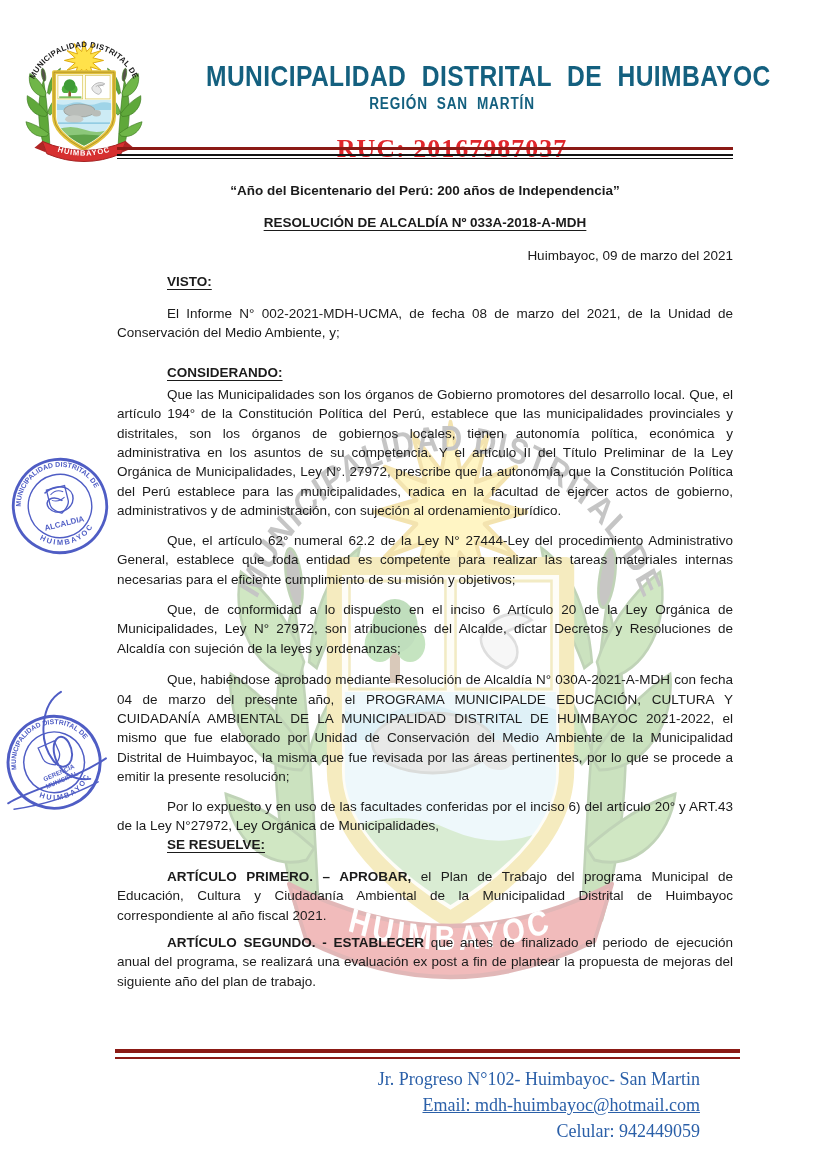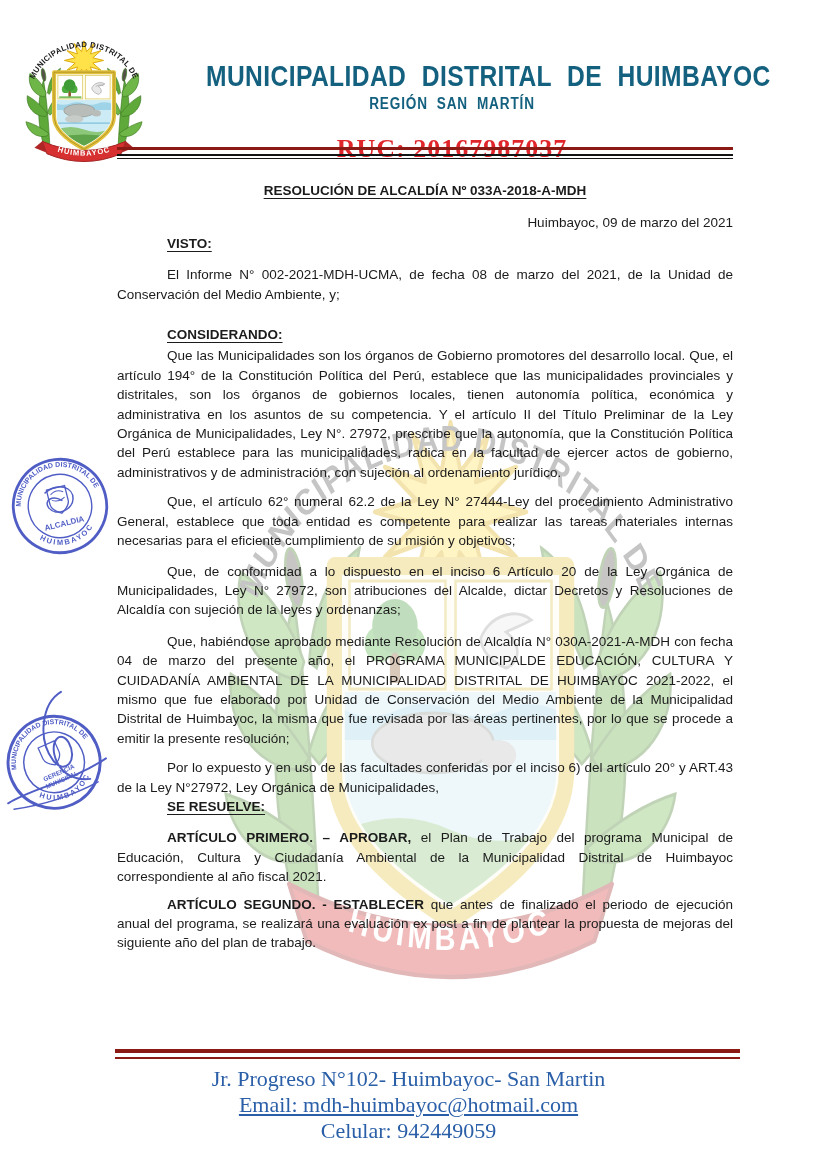--- a/index.html
+++ b/index.html
@@ -25,22 +25,22 @@
   .center-b{text-align:center;font-weight:700;}
   .u{text-decoration:underline;text-underline-offset:3px;}
   .right{text-align:right;}
   .h-ind{margin-left:50px;font-weight:700;}
   .para{text-indent:50px;margin:0;}
   
   .stamp1{position:absolute;left:4px;top:450px;width:112px;height:112px;z-index:3;opacity:.92;}
   .stamp2{position:absolute;left:0px;top:686px;width:118px;height:132px;z-index:3;opacity:.92;}
   
   .footer-rule{position:absolute;left:115px;top:1049px;width:625px;}
-  .footer-text{position:absolute;left:117px;top:1066px;width:583px;text-align:center;z-index:2;
-               font-family:"Liberation Serif",serif;font-size:22px;line-height:26px;color:#2a5fa8;}
+  .footer-text{position:absolute;left:117px;top:1066px;width:583px;text-align:right;z-index:2;
+               font-family:"Liberation Serif",serif;font-size:18px;line-height:26px;color:#2a5fa8;}
   .footer-text a{color:inherit;}
 </style>
 </head>
 <body>
 
 <div class="page">
 
   <svg class="logo" viewBox="0 0 200 230">
     <g stroke="#3E7A22" stroke-width="1">
       <path d="M40,198 C30,168 26,128 38,92 C44,128 46,164 48,198 Z" fill="#5FA83A"></path>
@@ -167,22 +167,23 @@
         <textPath href="#banW" startOffset="50%" text-anchor="middle">HUIMBAYOC</textPath>
       </text>
     </g>
     <path id="arcW" d="M20,100 A84,84 0 0 1 180,100" fill="none"></path>
     <text font-size="12" font-weight="bold" fill="#4d4d4d" letter-spacing="0.5" font-family="Liberation Sans,sans-serif">
       <textPath href="#arcW" startOffset="50%" text-anchor="middle">MUNICIPALIDAD DISTRITAL DE</textPath>
     </text>
   </svg>
 
   <div class="content">
+    <div class="center-b" style="margin-bottom:13px">“Año del Bicentenario del Perú: 200 años de Independencia”</div>
     <div class="center-b u" style="margin-bottom:13px">RESOLUCIÓN DE ALCALDÍA Nº 033A-2018-A-MDH</div>
-    <div class="right" style="margin-bottom:1px">Huimbayoc, 09 de marzo del 2021</div>
+    <div class="right" style="margin-bottom:7px">Huimbayoc, 09 de marzo del 2021</div>
 
     <div class="h-ind u" style="margin-bottom:12px">VISTO:</div>
     <p class="para" style="margin-bottom:21px">El Informe N° 002-2021-MDH-UCMA, de fecha 08 de marzo del 2021, de la Unidad de Conservación del Medio Ambiente, y;</p>
 
     <div class="h-ind u" style="margin-bottom:2px">CONSIDERANDO:</div>
     <p class="para" style="margin-bottom:10px">Que las Municipalidades son los órganos de Gobierno promotores del desarrollo local. Que, el artículo 194° de la Constitución Política del Perú, establece que las municipalidades provinciales y distritales, son los órganos de gobiernos locales, tienen autonomía política, económica y administrativa en los asuntos de su competencia. Y el artículo II del Título Preliminar de la Ley Orgánica de Municipalidades, Ley N°. 27972, prescribe que la autonomía, que la Constitución Política del Perú establece para las municipalidades, radica en la facultad de ejercer actos de gobierno, administrativos y de administración, con sujeción al ordenamiento jurídico.</p>
     <p class="para" style="margin-bottom:11px">Que, el artículo 62° numeral 62.2 de la Ley N° 27444-Ley del procedimiento Administrativo General, establece que toda entidad es competente para realizar las tareas materiales internas necesarias para el eficiente cumplimiento de su misión y objetivos;</p>
     <p class="para" style="margin-bottom:12px">Que, de conformidad a lo dispuesto en el inciso 6 Artículo 20 de la Ley Orgánica de Municipalidades, Ley N° 27972, son atribuciones del Alcalde, dictar Decretos y Resoluciones de Alcaldía con sujeción de la leyes y ordenanzas;</p>
     <p class="para" style="margin-bottom:10px">Que, habiéndose aprobado mediante Resolución de Alcaldía N° 030A-2021-A-MDH con fecha 04 de marzo del presente año, el PROGRAMA MUNICIPALDE EDUCACIÓN, CULTURA Y CUIDADANÍA AMBIENTAL DE LA MUNICIPALIDAD DISTRITAL DE HUIMBAYOC 2021-2022, el mismo que fue elaborado por Unidad de Conservación del Medio Ambiente de la Municipalidad Distrital de Huimbayoc, la misma que fue revisada por las áreas pertinentes, por lo que se procede a emitir la presente resolución;</p>
     <p class="para" style="">Por lo expuesto y en uso de las facultades conferidas por el inciso 6) del artículo 20° y ART.43 de la Ley N°27972, Ley Orgánica de Municipalidades,</p>

